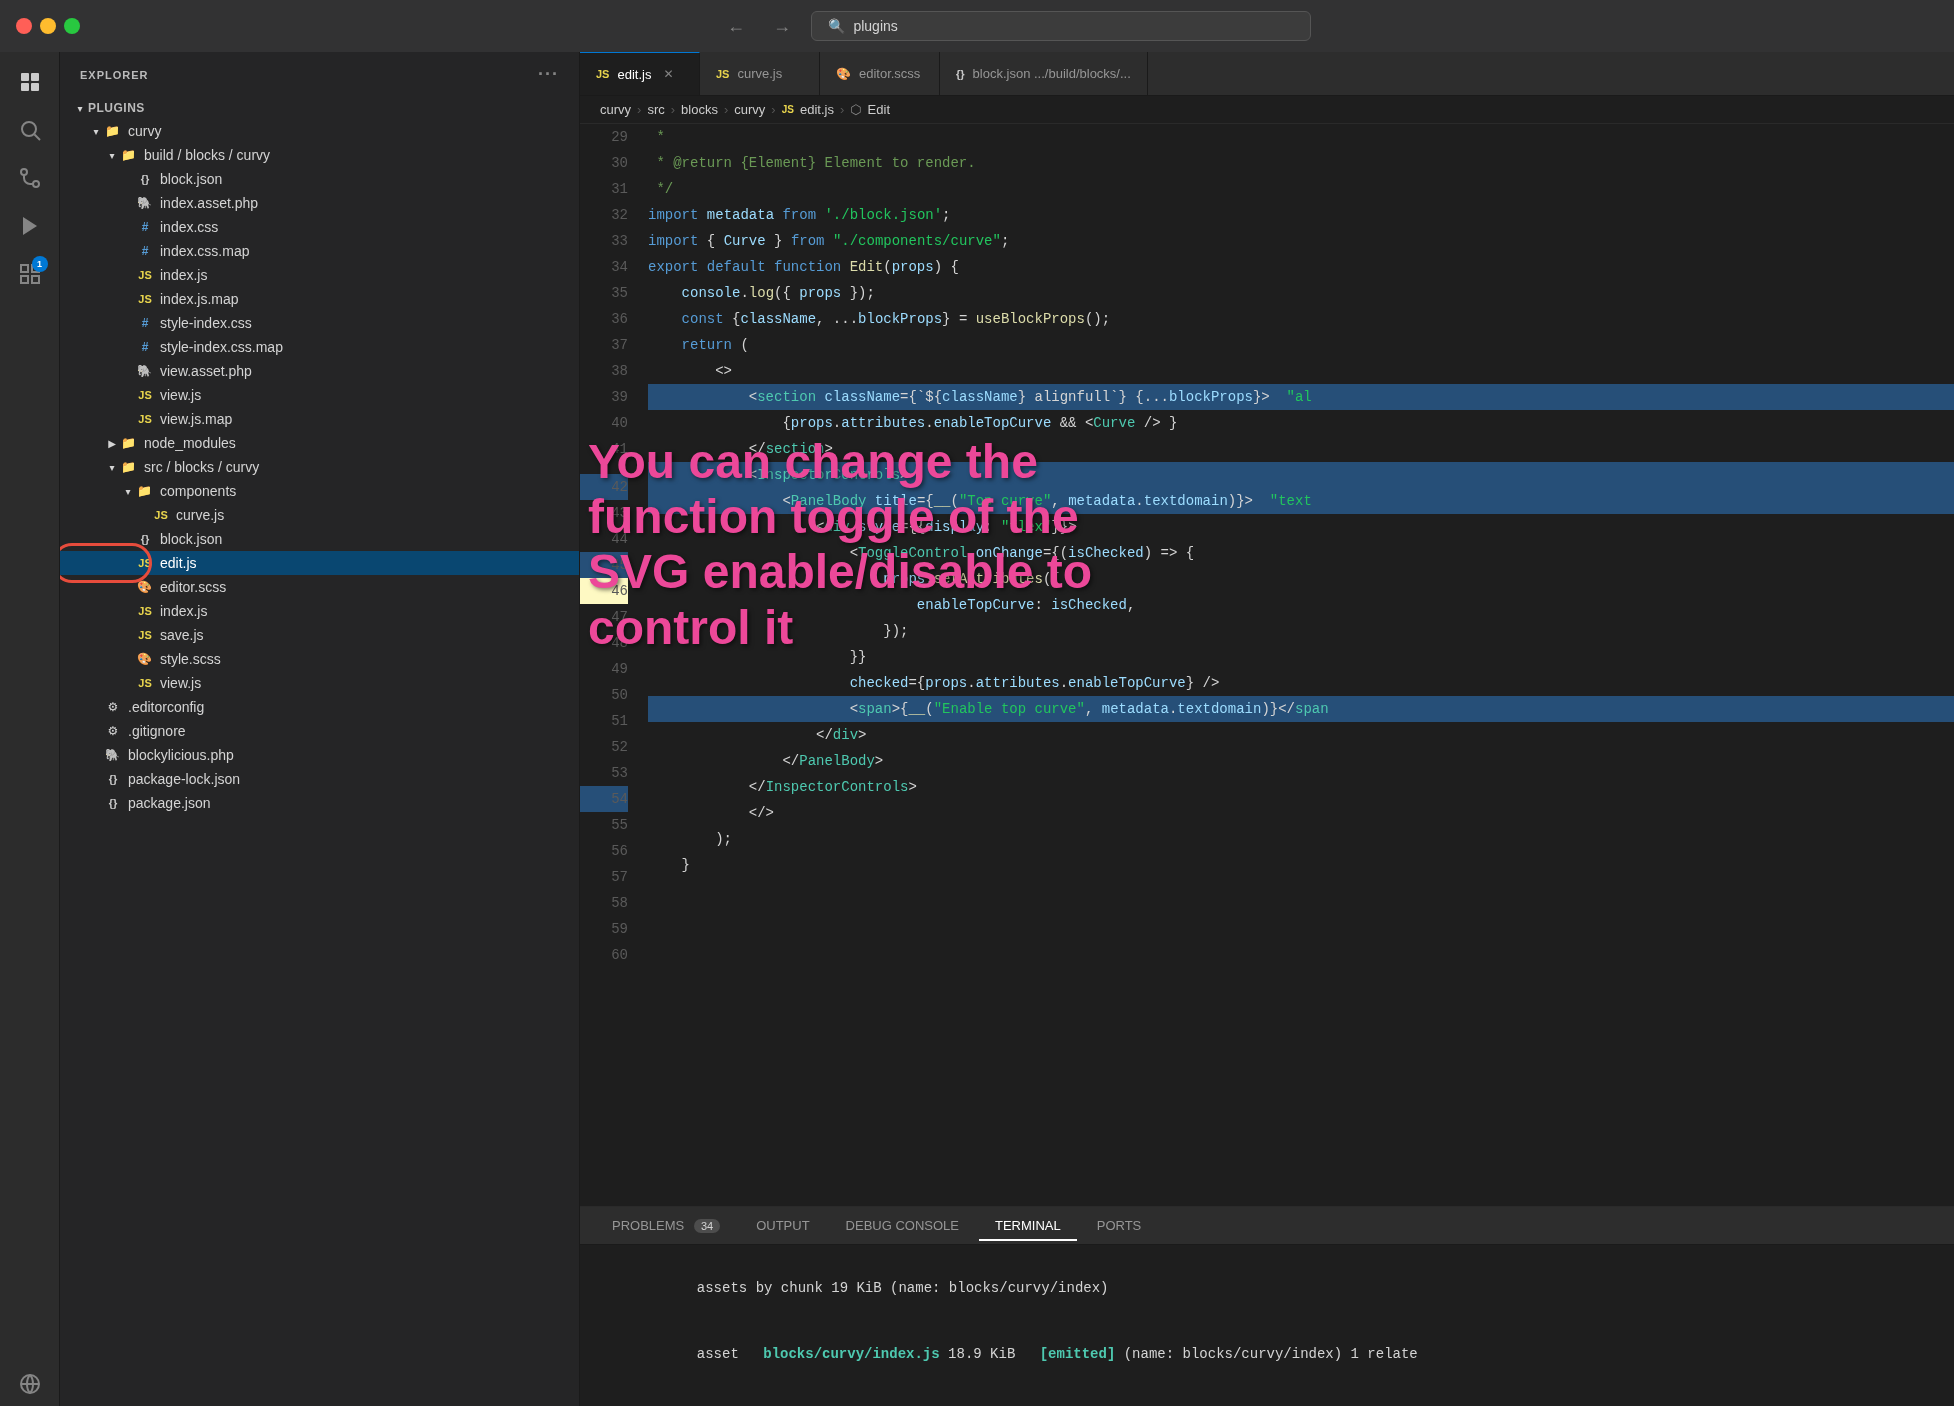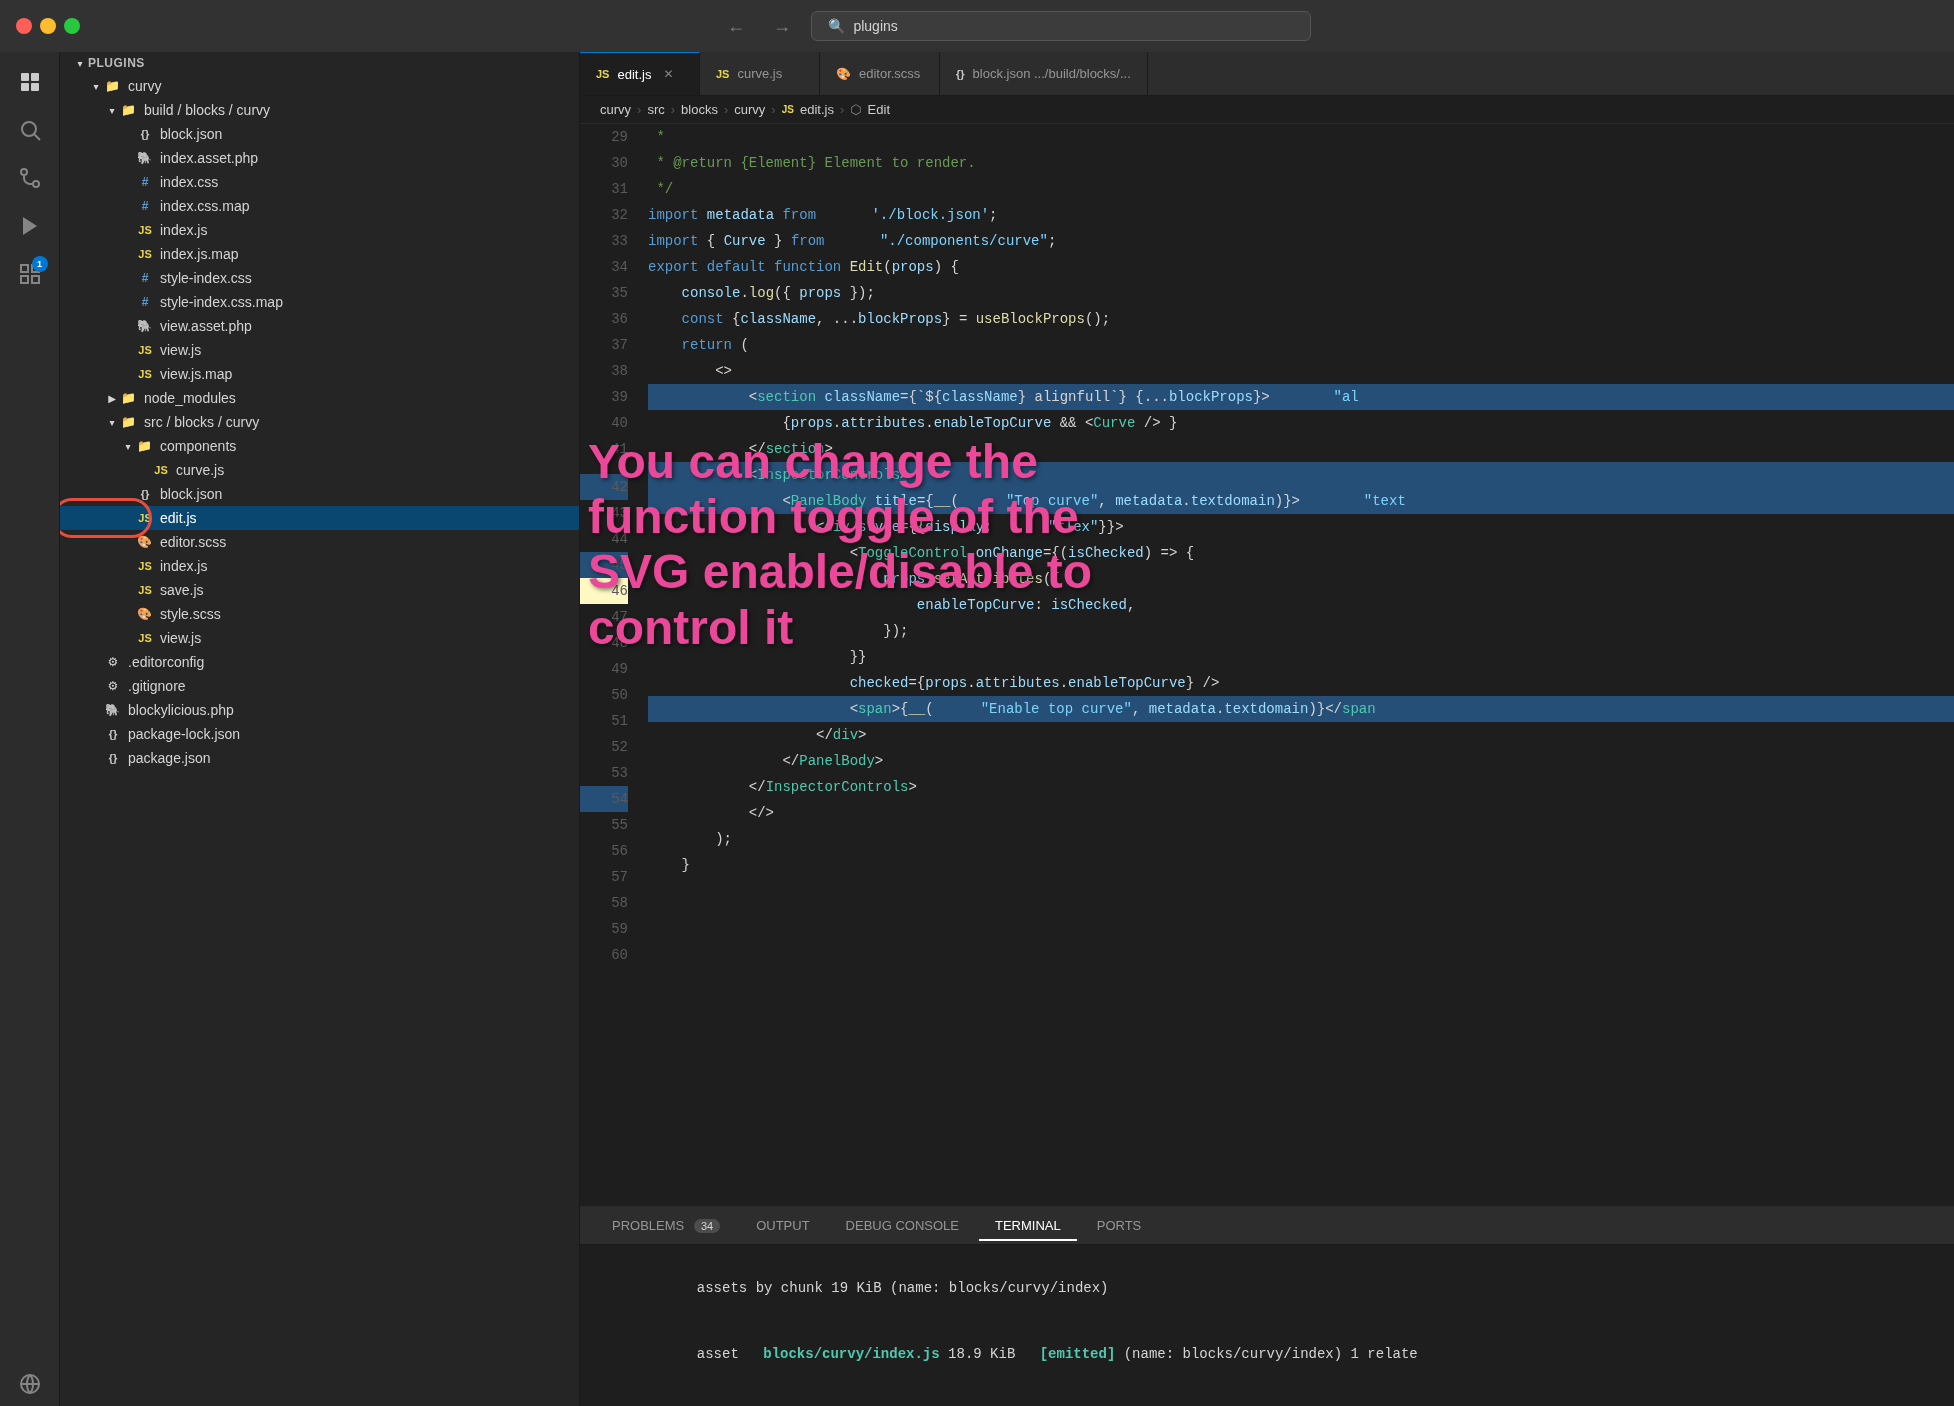--- a/index.html
+++ b/index.html
@@ -259,21 +259,21 @@
     }
     .code-line {
       line-height: 26px;
       white-space: pre;
       font-size: 14px;
     }
     .code-line.highlighted { background: #264f78; }
     
     .kw { color: #569cd6; }
     .fn { color: #dcdcaa; }
-    .str { color: #7dd3fc; margin-left: 47px; }
+    .str { color: #22c55e; }
     .cmt { color: #6a9955; }
     .var { color: #9cdcfe; }
     .tag { color: #4ec9b0; }
     .attr { color: #9cdcfe; }
     
     .overlay-text {
       position: absolute;
       top: 302px;
       left: 0px;
       font-size: 48px;
@@ -408,20 +408,24 @@
       <svg width="24" height="24" viewBox="0 0 24 24" fill="none" stroke="currentColor" stroke-width="2">
           <circle cx="12" cy="12" r="9"></circle>
           <path d="M12 3 C8 7 8 17 12 21"></path>
           <path d="M12 3 C16 7 16 17 12 21"></path>
           <line x1="3" y1="12" x2="21" y2="12"></line>
         </svg>
     </div>
   </div>
 
   <div class="sidebar">
+    <div class="sidebar-header">
+      <span>EXPLORER</span>
+      <span class="sidebar-dots">···</span>
+    </div>
 
     <div class="tree-item indent-0">
       <span class="chevron">▾</span>
       <span class="item-label" style="font-weight:700; font-size:12px; letter-spacing:0.5px; color:#bbbbbb;">PLUGINS</span>
     </div>
 
     <div class="tree-item indent-1">
       <span class="chevron">▾</span>
       <span class="file-icon icon-folder">📁</span>
       <span class="item-label">curvy</span>

